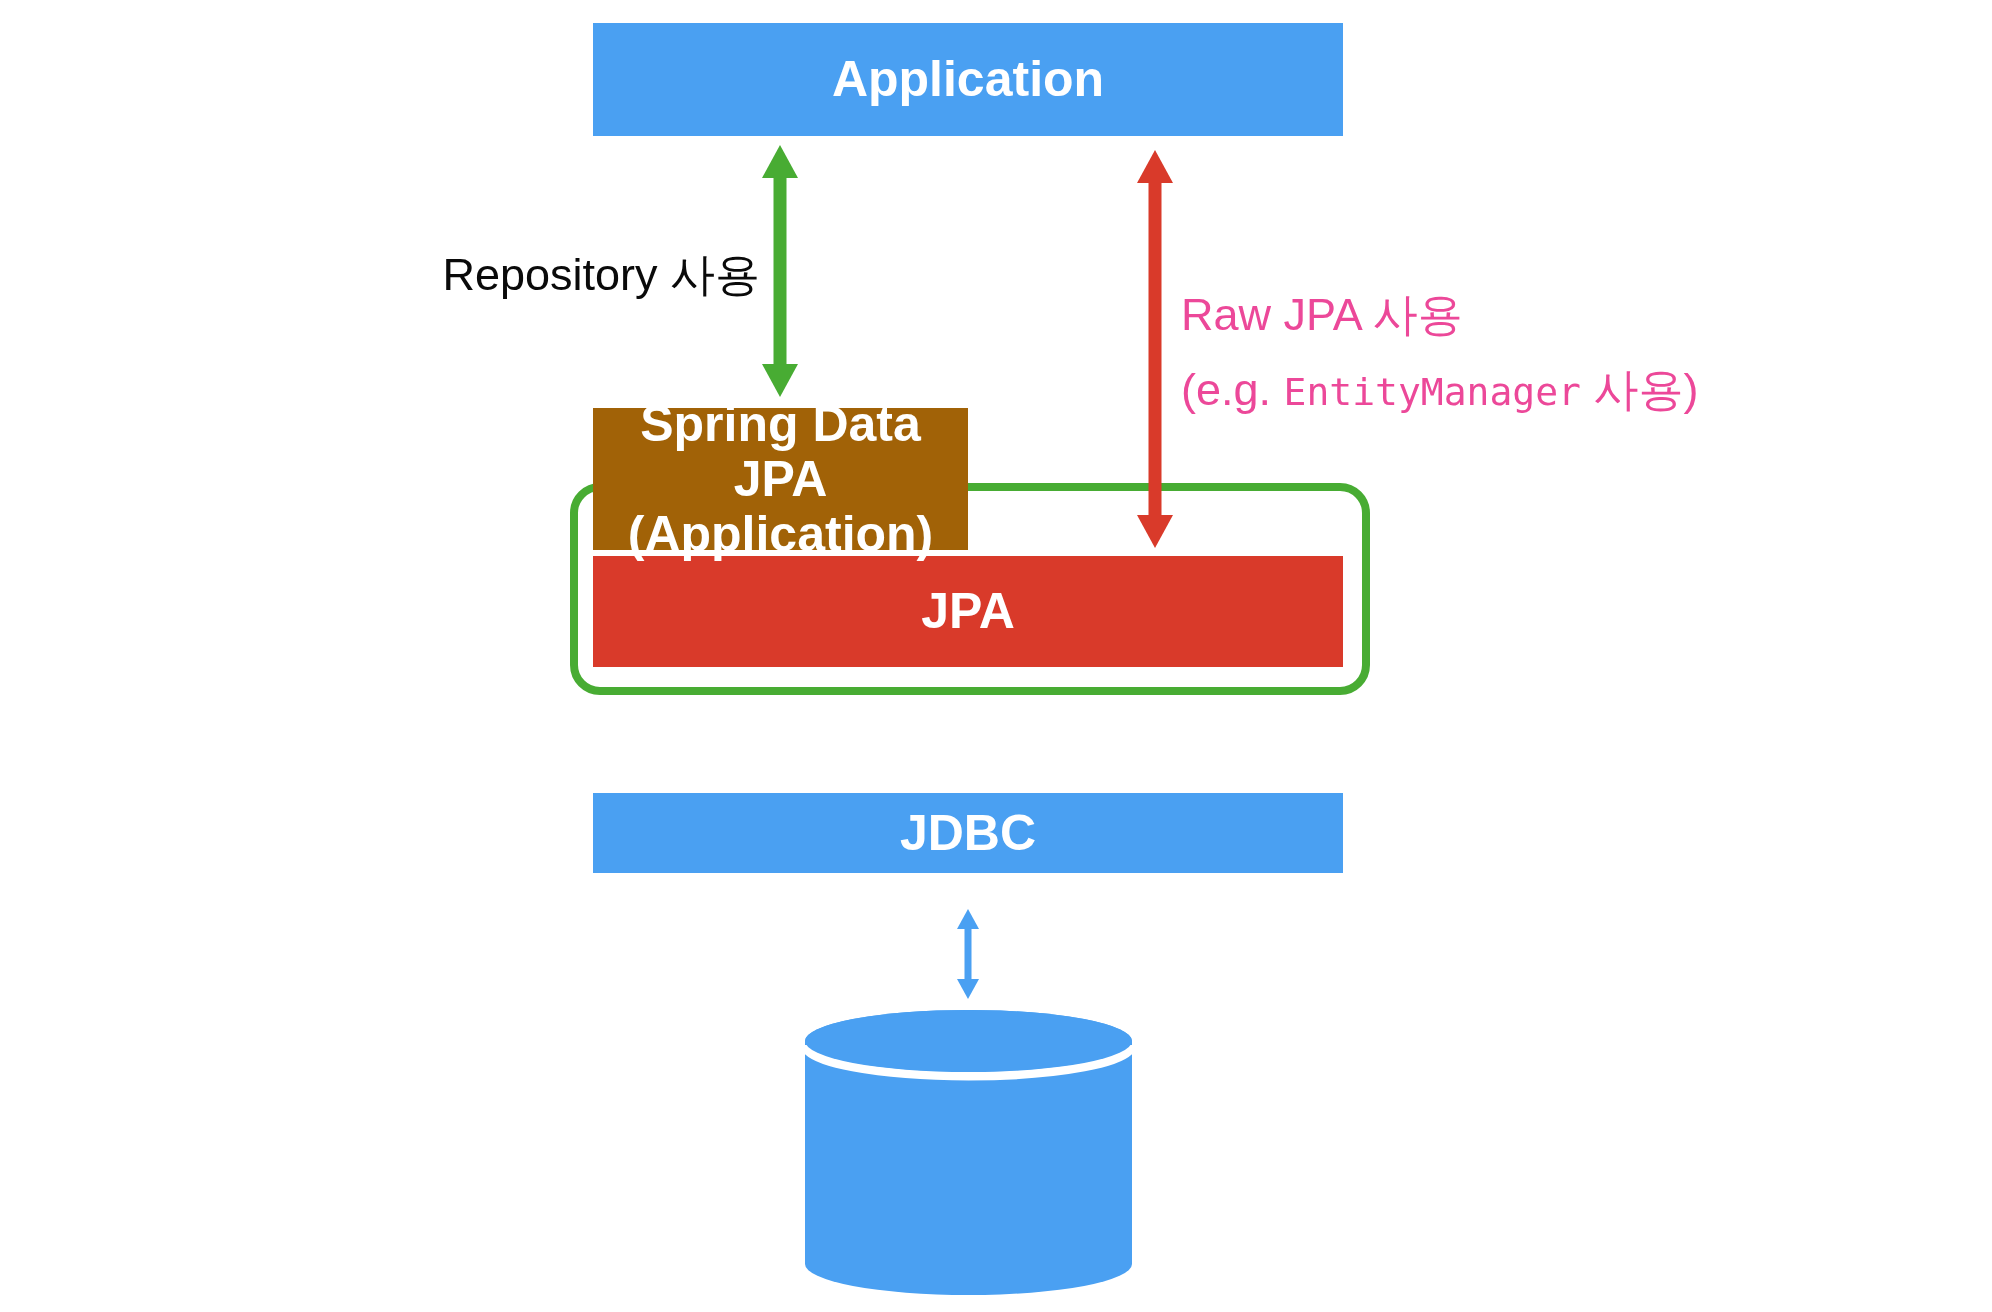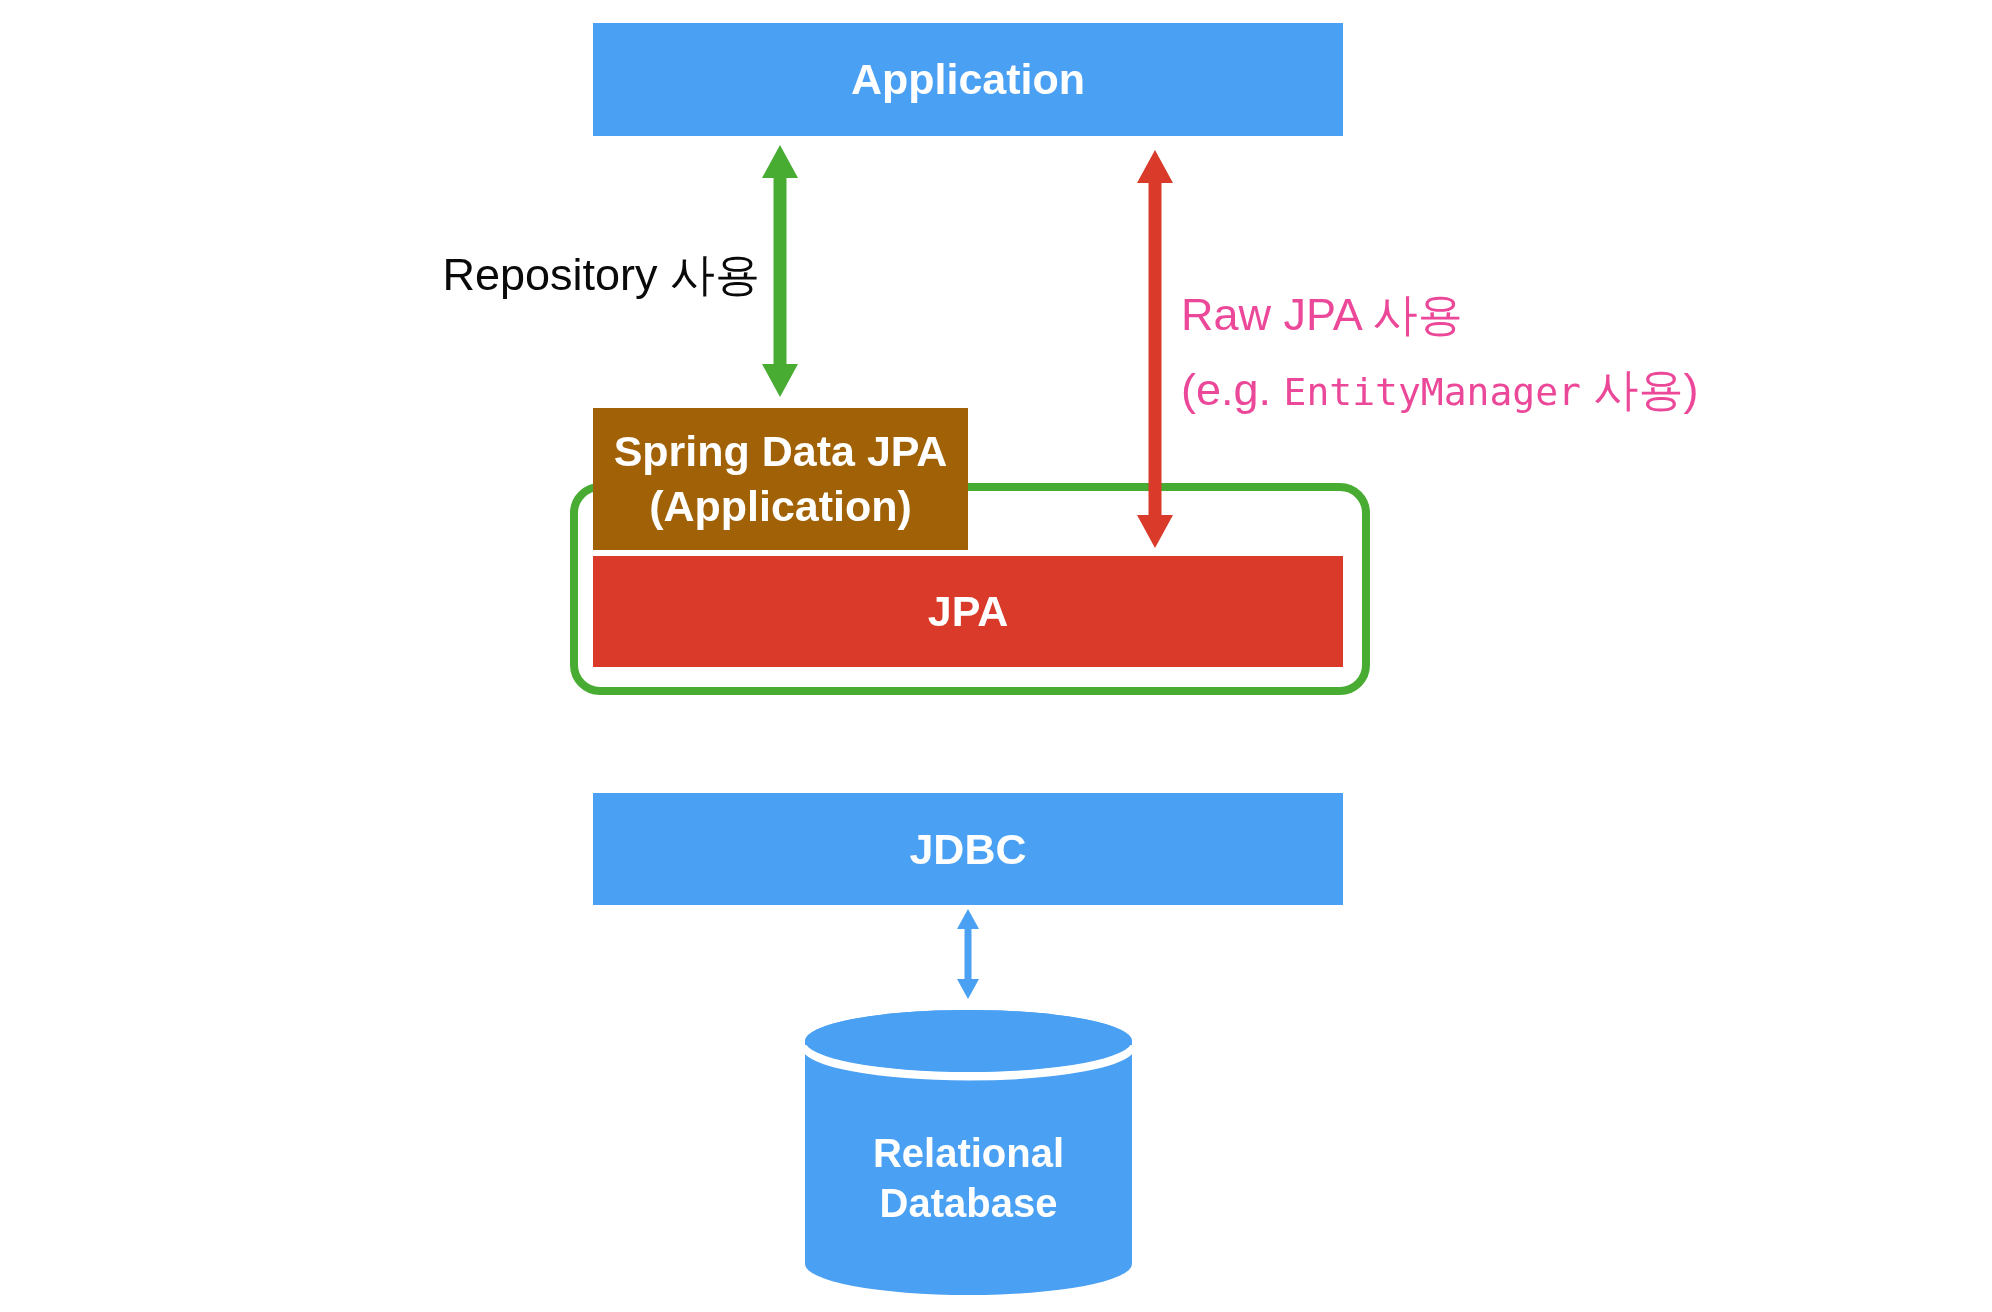--- a/index.html
+++ b/index.html
@@ -12,30 +12,30 @@
     font-family: "Liberation Sans", sans-serif;
   }
   .box {
     position: absolute;
     display: flex;
     flex-direction: column;
     align-items: center;
     justify-content: center;
     text-align: center;
     font-weight: 700;
-    font-size: 43px;
+    font-size: 50px;
     line-height: 55px;
     color: #ffffff;
     z-index: 2;
   }
   .box-application { left: 593px; top: 23px;  width: 750px; height: 113px; }
   .box-sdjpa       { left: 593px; top: 408px; width: 375px; height: 142px; z-index: 4; }
   .box-jpa         { left: 593px; top: 556px; width: 750px; height: 111px; }
   .box-hibernate   { left: 593px; top: 674px; width: 750px; height: 113px; }
-  .box-jdbc        { left: 593px; top: 793px; width: 750px; height: 112px; }
+  .box-jdbc        { left: 593px; top: 793px; width: 750px; height: 80px; }
   .group-outline {
     position: absolute;
     left: 570px; top: 483px;
     width: 784px; height: 196px;   
     border: 8px solid #48ac33;
     border-radius: 30px;
     background: transparent;
     z-index: 3;
   }
   .arrow { position: absolute; z-index: 5; }
@@ -127,18 +127,14 @@
     <rect x="7.5" y="18" width="7" height="54" fill="#4AA0F2"></rect>
     <polygon points="11,90 0,70 22,70" fill="#4AA0F2"></polygon>
   </svg>
 
   <svg class="cylinder-svg" width="327" height="285" viewBox="0 0 327 285">
     <path d="M0,31 A163.5,31 0 0 1 327,31 L327,254 A163.5,31 0 0 1 0,254 Z" fill="#4AA0F2"></path>
     <path d="M0,35 A163.5,31 0 0 0 327,35" fill="none" stroke-width="9" stroke="#FFFFFF"></path>
     <ellipse cx="163.5" cy="31" rx="163.5" ry="31" fill="#4AA0F2"></ellipse>
   </svg>
 
-  <div class="db-label" style="color: rgb(255, 255, 255);">
-    <div>Relational</div>
-    <div>Database</div>
-  </div>
 
 </div>
 
 </body></html>

